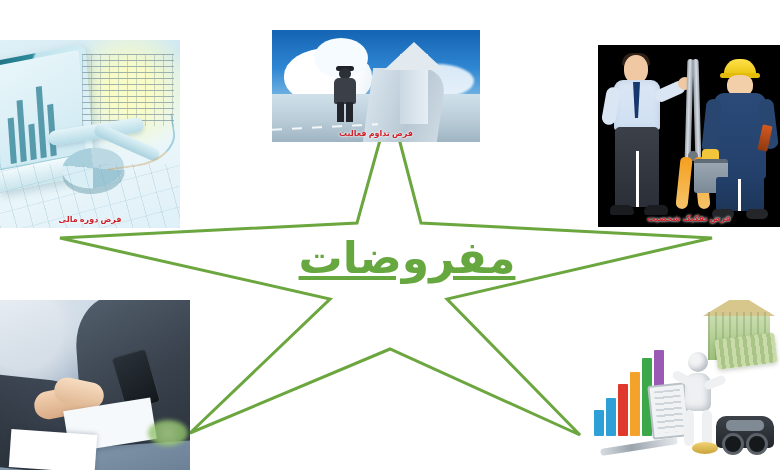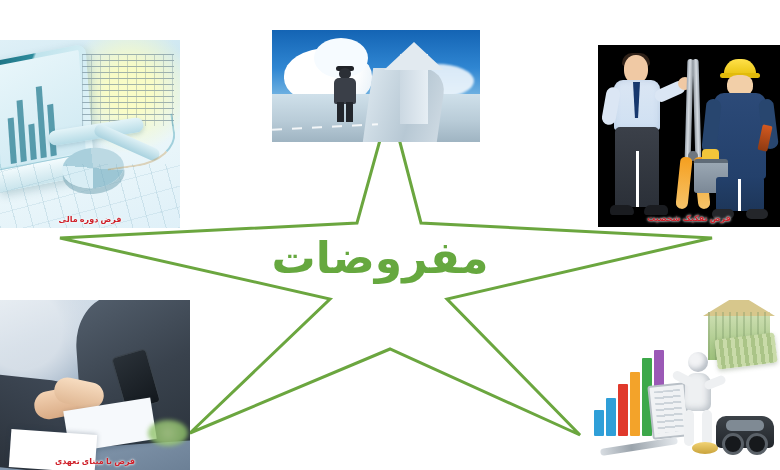--- a/index.html
+++ b/index.html
@@ -12,29 +12,30 @@
     position:relative;
   }
   #stage{position:absolute;inset:0;width:780px;height:470px;background:#fff;overflow:hidden;}
 
   
   #star-layer{position:absolute;left:0;top:0;width:780px;height:470px;z-index:2;pointer-events:none;}
 
   
   .center-title{
     position:absolute;
-    left:245px; top:235px;
+    left:272px; top:235px;
     width:270px;
     z-index:6;
     text-align:center;
     color:#66a83f;
     font-weight:bold;
     line-height:1.06;
     direction:rtl;
     text-shadow:0 1px 0 rgba(255,255,255,.9);
+    text-decoration:underline;
   }
   .center-title .l1{font-size:44px;letter-spacing:-1px;display:block;}
   .center-title .l2{font-size:44px;letter-spacing:-1px;display:block;margin-top:-2px;}
 
   
   .photo{position:absolute;overflow:hidden;z-index:4;}
   .photo .cap{
     position:absolute;
     bottom:3px;
     width:100%;
@@ -338,20 +339,21 @@
     <div class="roadrise"></div>
     <div class="arrowhead"></div>
     <div class="lane"></div>
     <div class="man">
       <div class="hat"></div>
       <div class="head"></div>
       <div class="torso"></div>
       <div class="legL"></div>
       <div class="legR"></div>
     </div>
+    <div class="cap">فرض تداوم فعالیت</div>
   </div>
 
   <div class="photo" id="photo-separate-entity">
     <div class="person bm">
       <div class="hair"></div>
       <div class="head"></div>
       <div class="shirt"></div>
       <div class="tie"></div>
       <div class="armL"></div>
       <div class="armR"></div>
@@ -390,21 +392,20 @@
   <div class="photo" id="photo-accrual-basis">
     <div class="blurbg"></div>
     <div class="suitR"></div>
     <div class="suitL"></div>
     <div class="phone"></div>
     <div class="handA"></div>
     <div class="handB"></div>
     <div class="paperA"></div>
     <div class="greenbit"></div>
     <div class="paperB"></div>
-    <div class="cap">فرض با مبنای تعهدی</div>
   </div>
 
   <div class="photo" id="photo-monetary-unit">
     <div class="house">
       <div class="roof"></div>
       <div class="bill"></div>
     </div>
     <div class="money"></div>
     <div class="barchart">
       <i style="left:0;height:26px;background:#2f9fd8;"></i>

